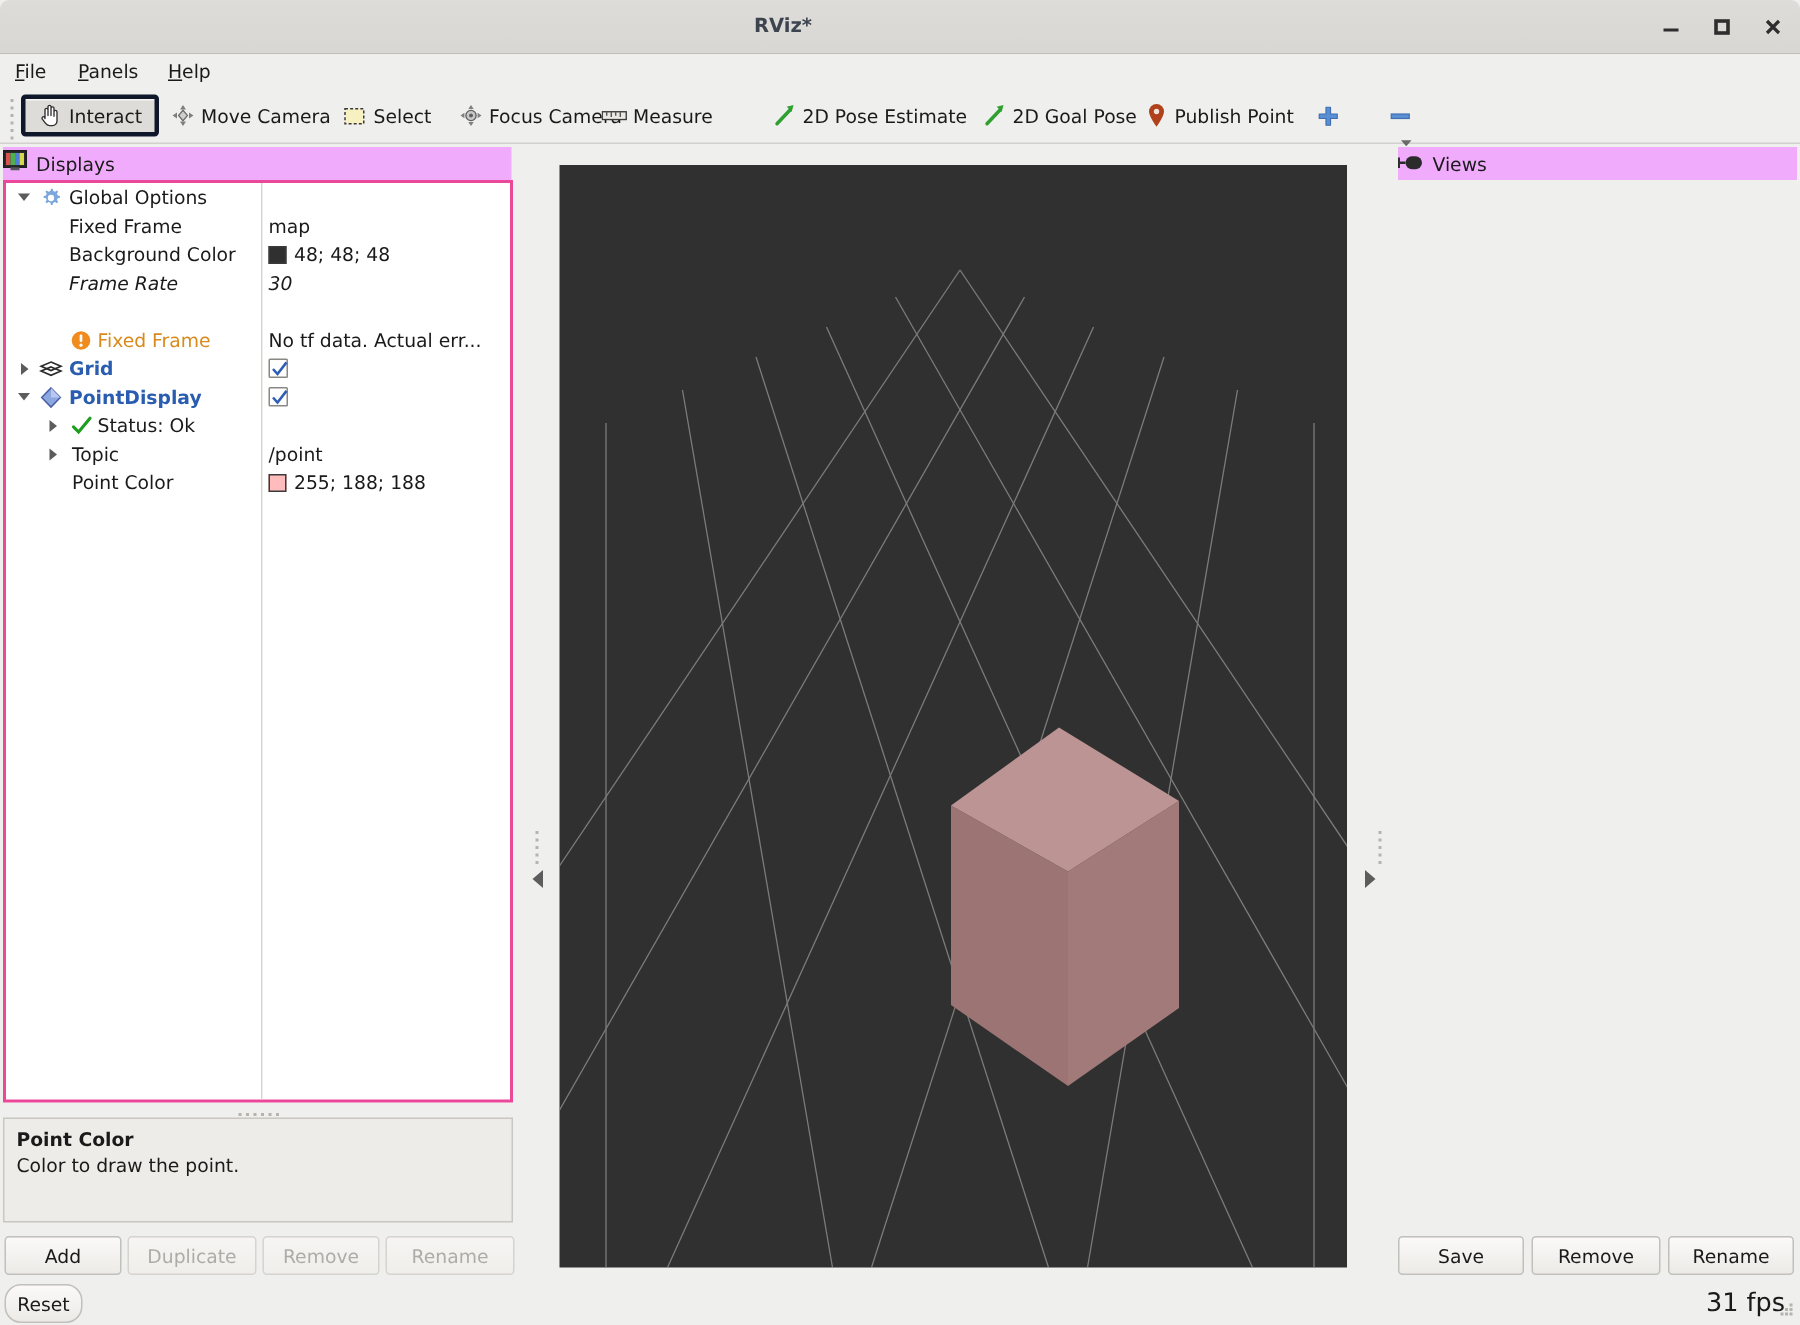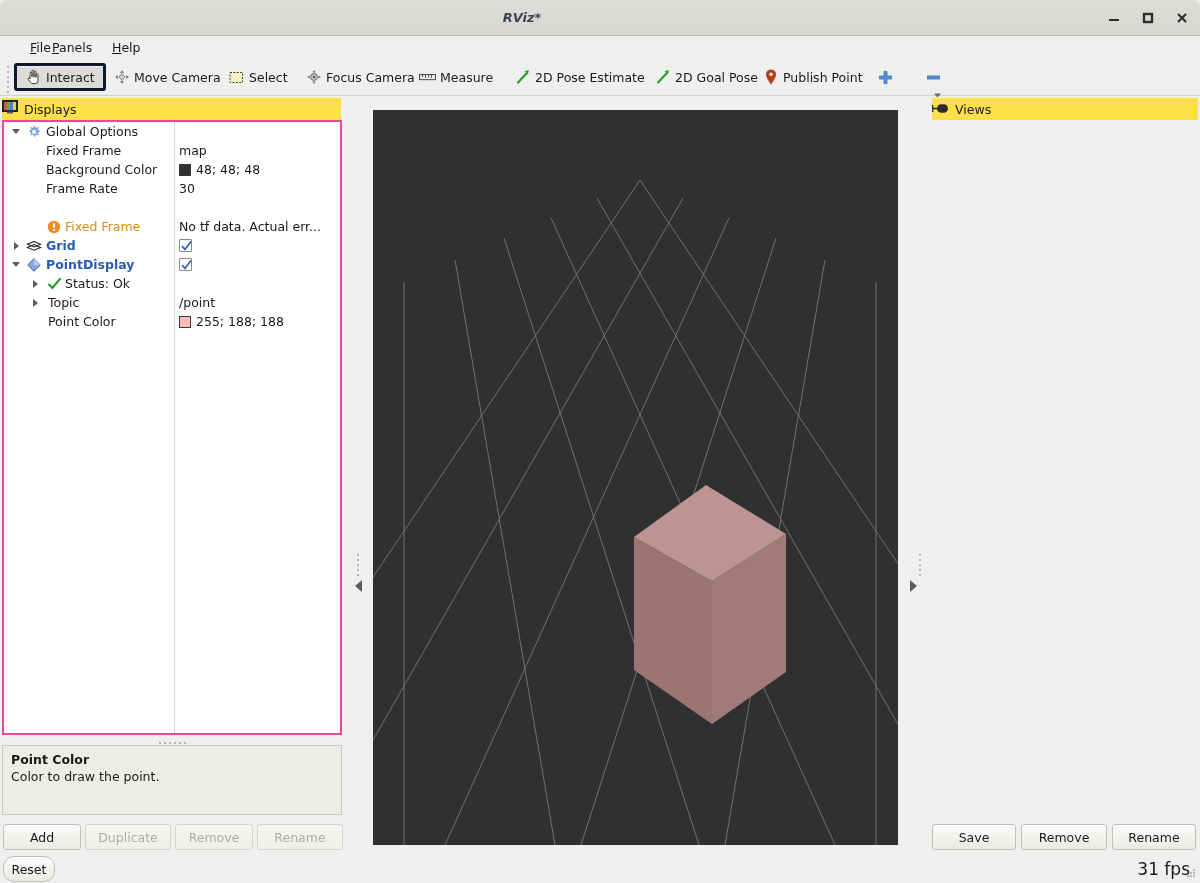--- a/index.html
+++ b/index.html
@@ -16,42 +16,42 @@
   
   #titlebar {
     position: absolute; left: 0; top: 0; width: 1200px; height: 36px;
     background: linear-gradient(180deg,#dedcd8 0%, #d9d7d3 100%);
     border-bottom: 1px solid #bfbdb8;
     border-top-left-radius: 6px; border-top-right-radius: 6px;
   }
   #titlebar .title {
     position: absolute; left: 0; top: 0; width: 1044px; height: 36px;
     line-height: 36px; text-align: center;
-    font-weight: bold; font-size: 13px; color: #3c4450; font-style: italic;
+    font-weight: bold; font-size: 13px; color: #3c4450;
   }
   .wbtn {
     position: absolute; top: 9px; width: 18px; height: 18px;
     cursor: pointer;
   }
   .wbtn svg { display:block; }
   #btn-min { left: 1105px; }
   #btn-max { left: 1139px; }
   #btn-close { left: 1173px; }
 
   
   #menubar {
     position: absolute; left: 0; top: 36px; width: 1200px; height: 24px;
     background: #efefee;
   }
   .menuitem {
     position: absolute; top: 0; height: 24px; line-height: 24px;
     padding: 0 8px; font-size: 12.5px; color: #1a1a1a; cursor: default;
   }
   .menuitem u { text-decoration: underline; }
-  #menu-file { left: 22px; }
+  #menu-file { left: 2px; }
   #menu-panels { left: 44px; }
   #menu-help { left: 104px; }
 
   
   #toolbar {
     position: absolute; left: 0; top: 60px; width: 1200px; height: 36px;
     background: #efefee; border-bottom: 1px solid #d2d0cb;
   }
   .tgrip {
     position: absolute; left: 7px; top: 66px; width: 4px; height: 20px;
@@ -68,21 +68,21 @@
   .tool.checked {
     background: #dedcd8;
     border: 3px solid #0f172a;
     box-shadow: inset 0 1px 0 #f4f3f1;
   }
   .tool .ic { display: flex; align-items: center; justify-content: center; width: 17px; height: 17px; flex: 0 0 17px; }
 
   
   .paneltitle {
     position: absolute; height: 22px;
-    background: #fde047;
+    background: #f0abfc;
     display: flex; align-items: center;
     font-size: 12.5px;
   }
   .paneltitle .ptext { margin-left: 6px; }
   .panel-close {
     position: absolute; width: 16px; height: 16px;
     border: 1px solid #b9b7b2; border-radius: 2px;
     background: linear-gradient(180deg,#fbfaf9,#e8e6e2);
     display:flex; align-items:center; justify-content:center;
     font-size: 10px; color:#333; cursor: pointer; line-height: 1;
@@ -268,21 +268,21 @@
   <span class="ic">
     <svg width="16" height="16" viewBox="0 0 16 16">
       <path d="M8 1 L9.8 3.6 L6.2 3.6 Z M8 15 L9.8 12.4 L6.2 12.4 Z M1 8 L3.6 6.2 L3.6 9.8 Z M15 8 L12.4 6.2 L12.4 9.8 Z" fill="#7f7f7f"></path>
       <circle cx="8" cy="8" r="3.4" fill="#c8c8c8" stroke="#5f5f5f" stroke-width="0.9"></circle>
       <circle cx="8" cy="8" r="1.3" fill="#5f5f5f"></circle>
     </svg>
   </span>
   <span>Focus Camera</span>
 </div>
 
-<div class="tool" style="left:410px;text-align:right;">
+<div class="tool" style="left:392px;text-align:right;">
   <span class="ic">
     <svg width="17" height="10" viewBox="0 0 17 10">
       <rect x="0.5" y="2.5" width="16" height="5.2" fill="#e9e8e4" stroke="#3a3a3a" stroke-width="0.9"></rect>
       <path d="M3.5 2.8 L3.5 5.2 M6.5 2.8 L6.5 6 M9.5 2.8 L9.5 5.2 M12.5 2.8 L12.5 6" stroke="#3a3a3a" stroke-width="0.8"></path>
     </svg>
   </span>
   <span>Measure</span>
 </div>
 
 <div class="tool" style="left:505px;">
@@ -373,21 +373,21 @@
       <div class="tval">map</div>
     </div>
 
     <div class="trow" style="top:38px;">
       <div class="tlabel" style="left:42px;">Background Color</div>
       <div class="tval">
         <span class="swatch" id="sw-bg" style="background: rgb(48, 48, 48);"></span><span>48; 48; 48</span>
       </div>
     </div>
 
-    <div class="trow" style="top:57px;">
+    <div class="trow" style="top:57px;font-style:italic;">
       <div class="tlabel" style="left:42px;">Frame Rate</div>
       <div class="tval">30</div>
     </div>
 
 
     <div class="trow" style="top:95px;">
       <div class="ticon" style="left:42px;">
         <svg width="14" height="14" viewBox="0 0 14 14">
           <circle cx="7" cy="7" r="6.2" fill="#f08c1e"></circle>
           <rect x="6.1" y="3" width="1.8" height="5" rx="0.8" fill="#ffffff"></rect>

